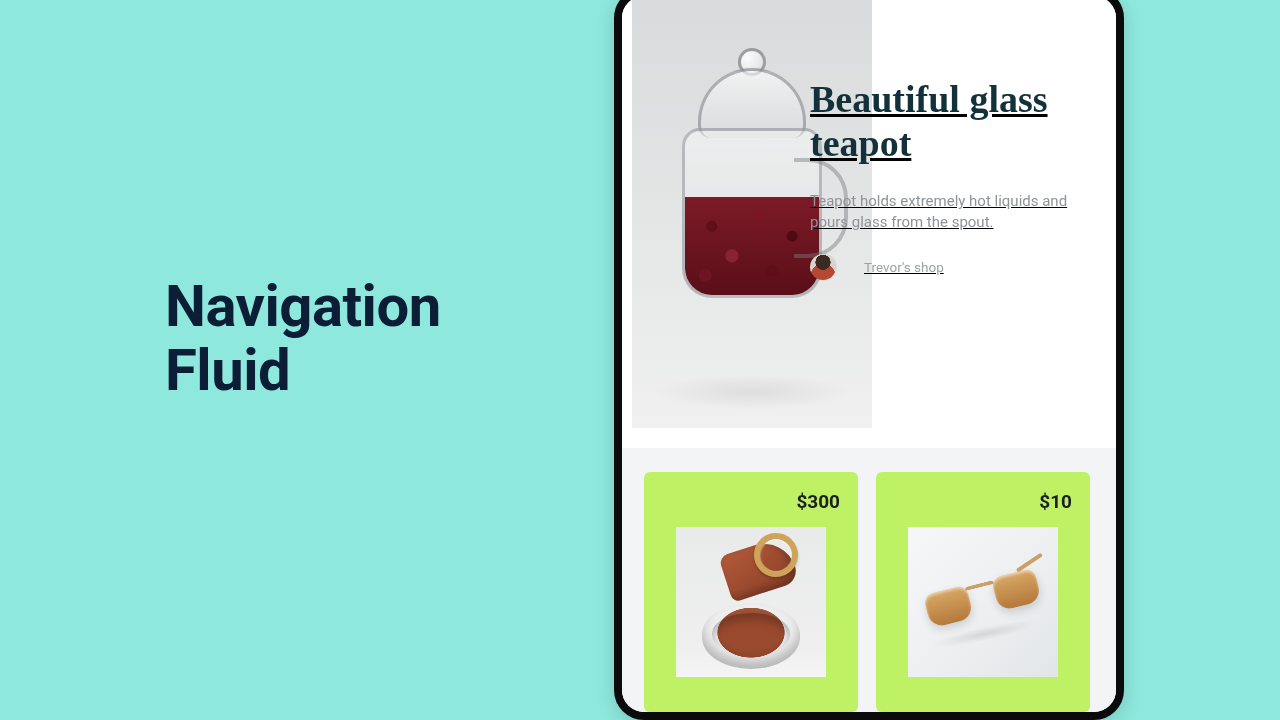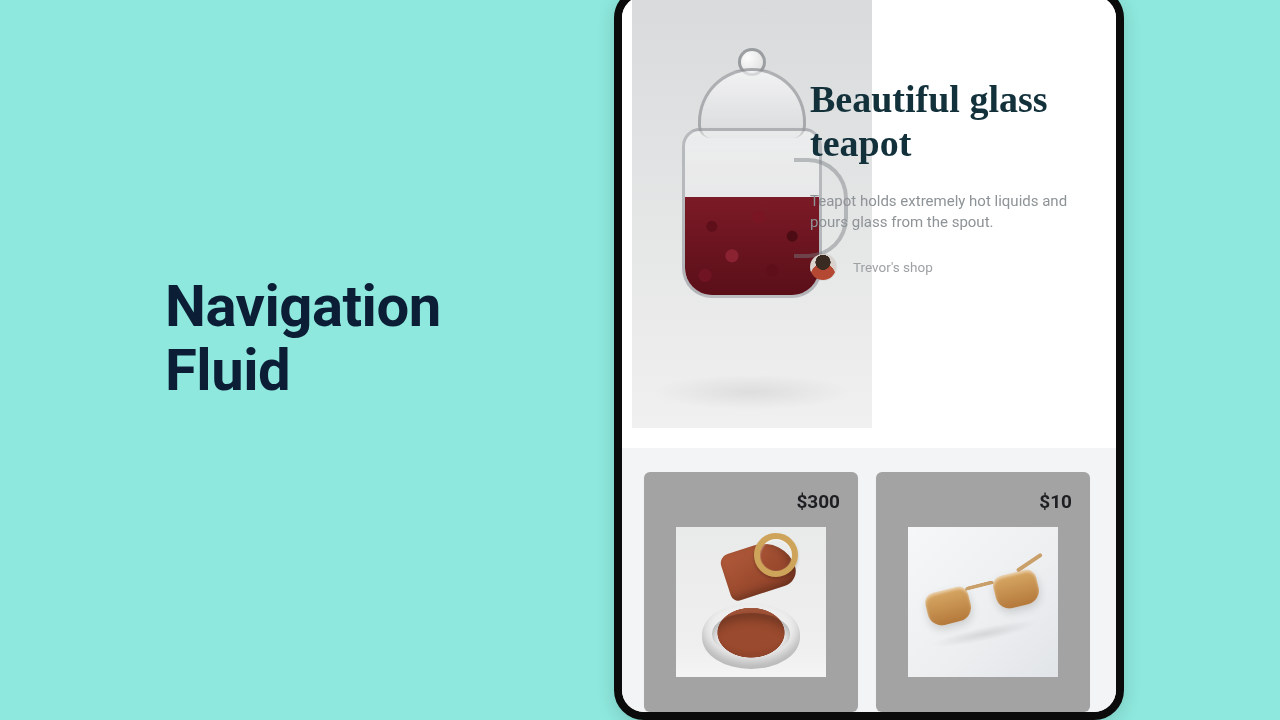--- a/index.html
+++ b/index.html
@@ -93,59 +93,59 @@
     border-left:none;
     border-radius:0 40px 40px 0;
     background:transparent;
   }
   .floor-shadow {
     position:absolute; left:20px; bottom:18px; width:200px; height:36px;
     background:radial-gradient(ellipse at center, rgba(0,0,0,0.07), transparent 70%);
   }
 
   .hero-text {
-    position:absolute; left:188px; top:82px; right:18px;
+    position:absolute; left:188px; top:82px; right:18px;text-decoration:underline;
   }
   .hero-title {
     font-family: Georgia, "Times New Roman", serif;
     font-weight:800;
     font-size:38px;
     line-height:1.15;
     color:#13313b;
   }
   .hero-desc {
     margin-top:26px;
     font-size:15px;
     line-height:1.35;
     color:#8e9397;
     max-width:280px;
   }
   .shop-row {
     margin-top:22px;
-    display:flex; align-items:center; gap:17px;
+    display:flex; align-items:center; gap:28px;
   }
   .avatar {
     width:26px; height:26px; border-radius:50%;
     background:
       radial-gradient(circle at 50% 32%, #3a2b22 34%, transparent 35%),
       radial-gradient(circle at 50% 85%, #b44832 48%, transparent 49%),
       #d9d2cd;
     box-shadow:0 0 0 1px rgba(0,0,0,0.05);
   }
   .shop-name { font-size:13.5px; color:#9da1a4; }
 
   
   .grid-area {
     position:absolute; left:0; top:452px; right:0; bottom:0;
     background:#f3f4f5;
     padding:24px 22px 0 22px;
     display:flex; gap:18px;
   }
   .card {
-    background:#a3a3a3;
+    background:#bef264;
     border-radius:6px;
     width:214px;
     padding:18px 18px 0 18px;
     box-shadow:0 1px 2px rgba(0,0,0,0.04);
     display:flex; flex-direction:column;
   }
   .price {
     text-align:right;
     font-weight:700;
     font-size:19px;

